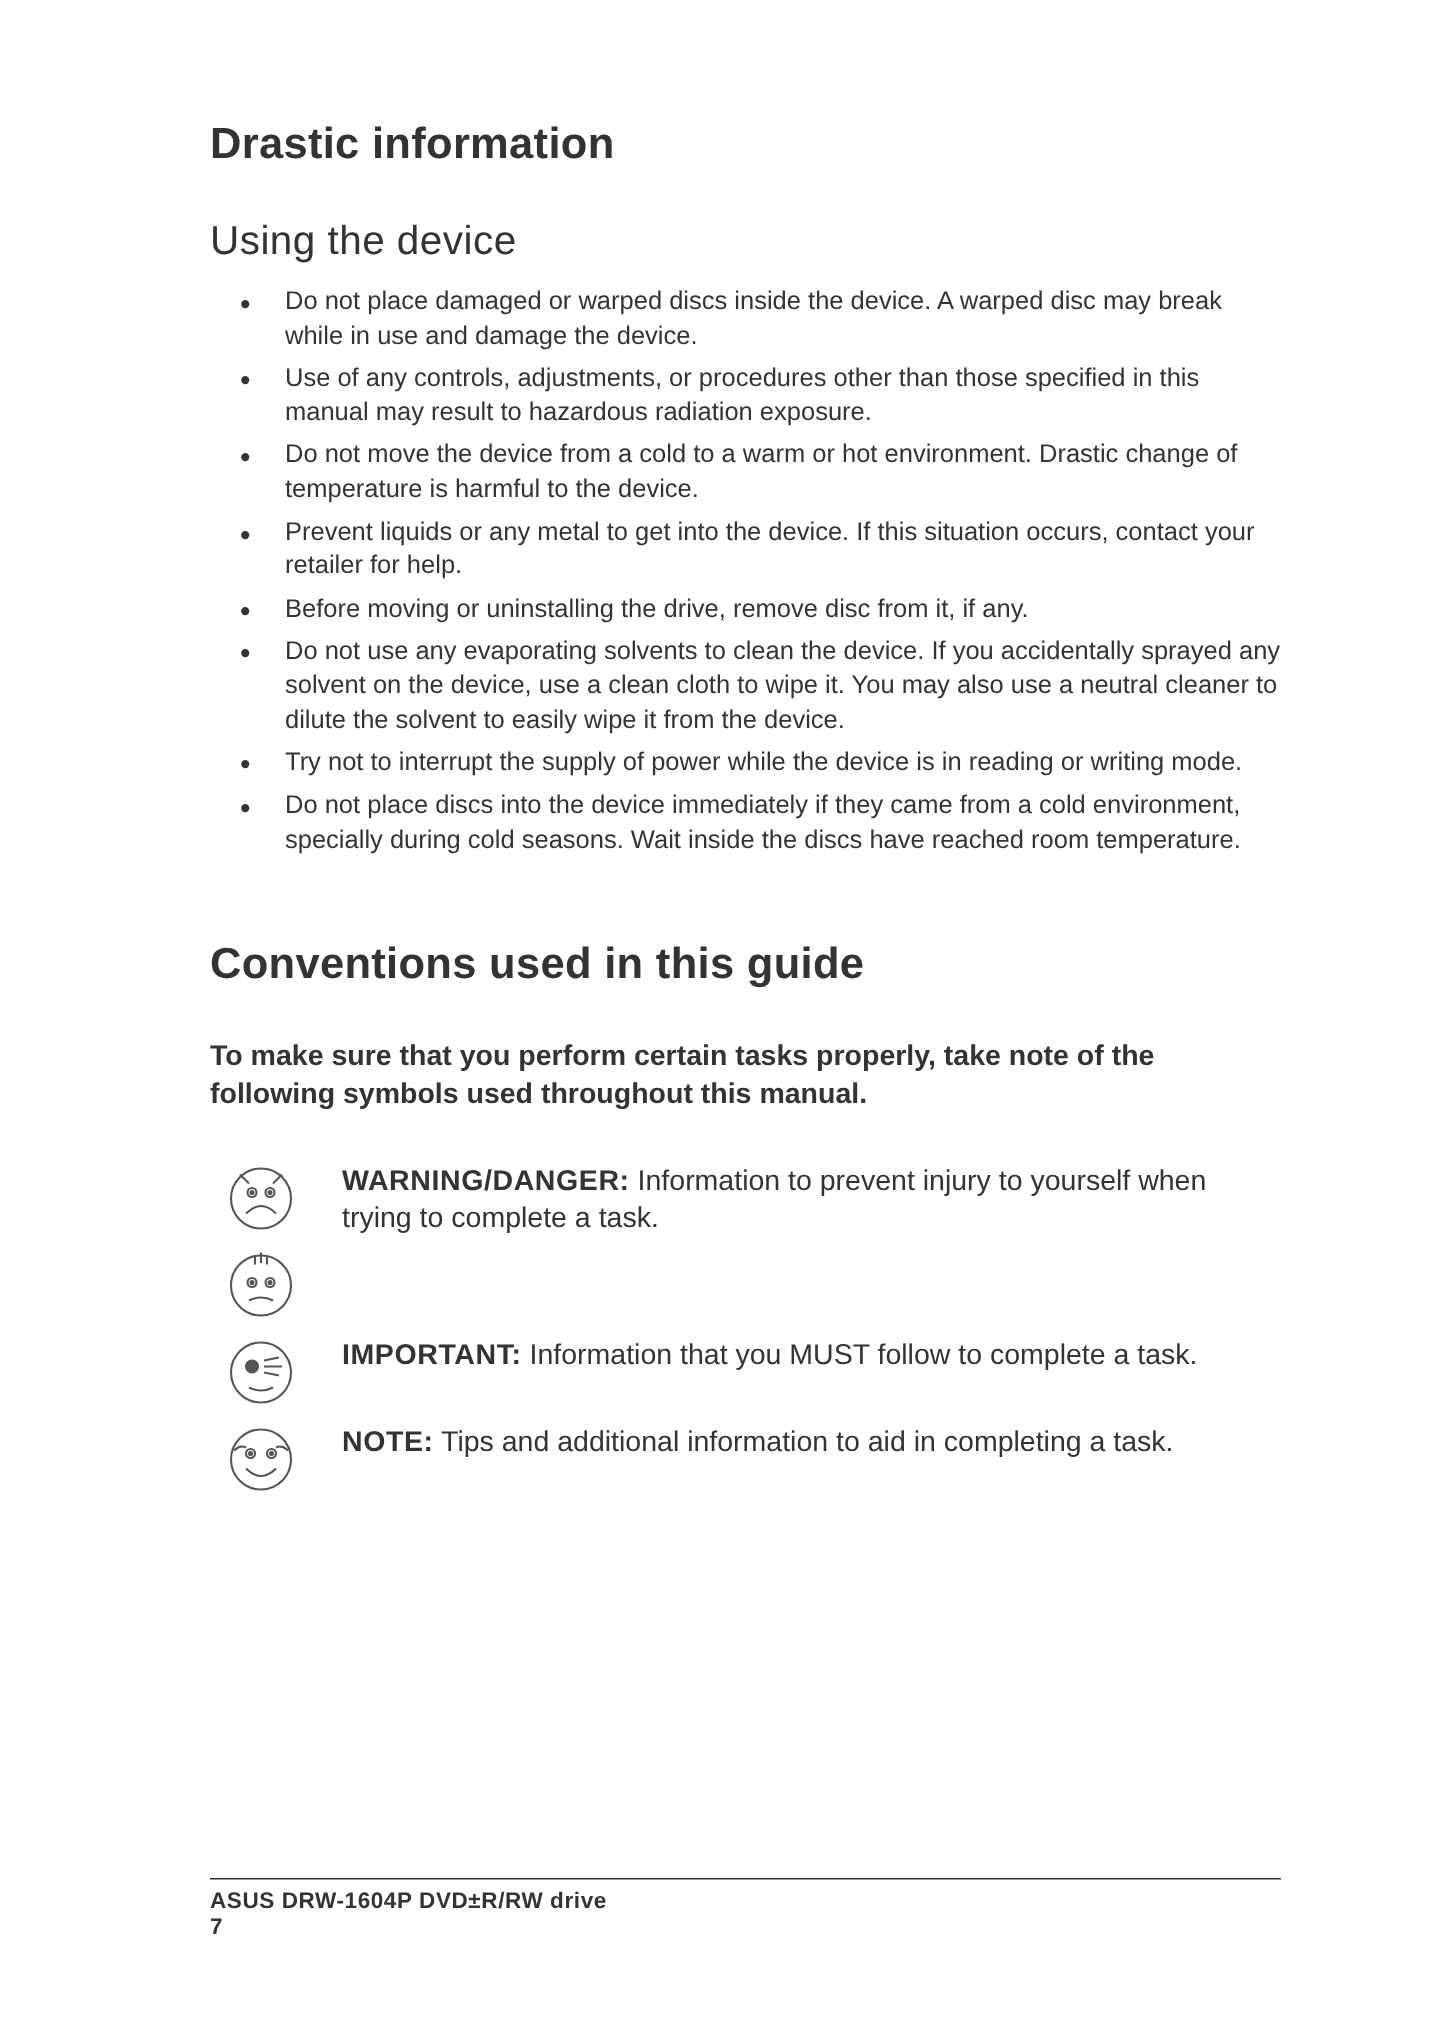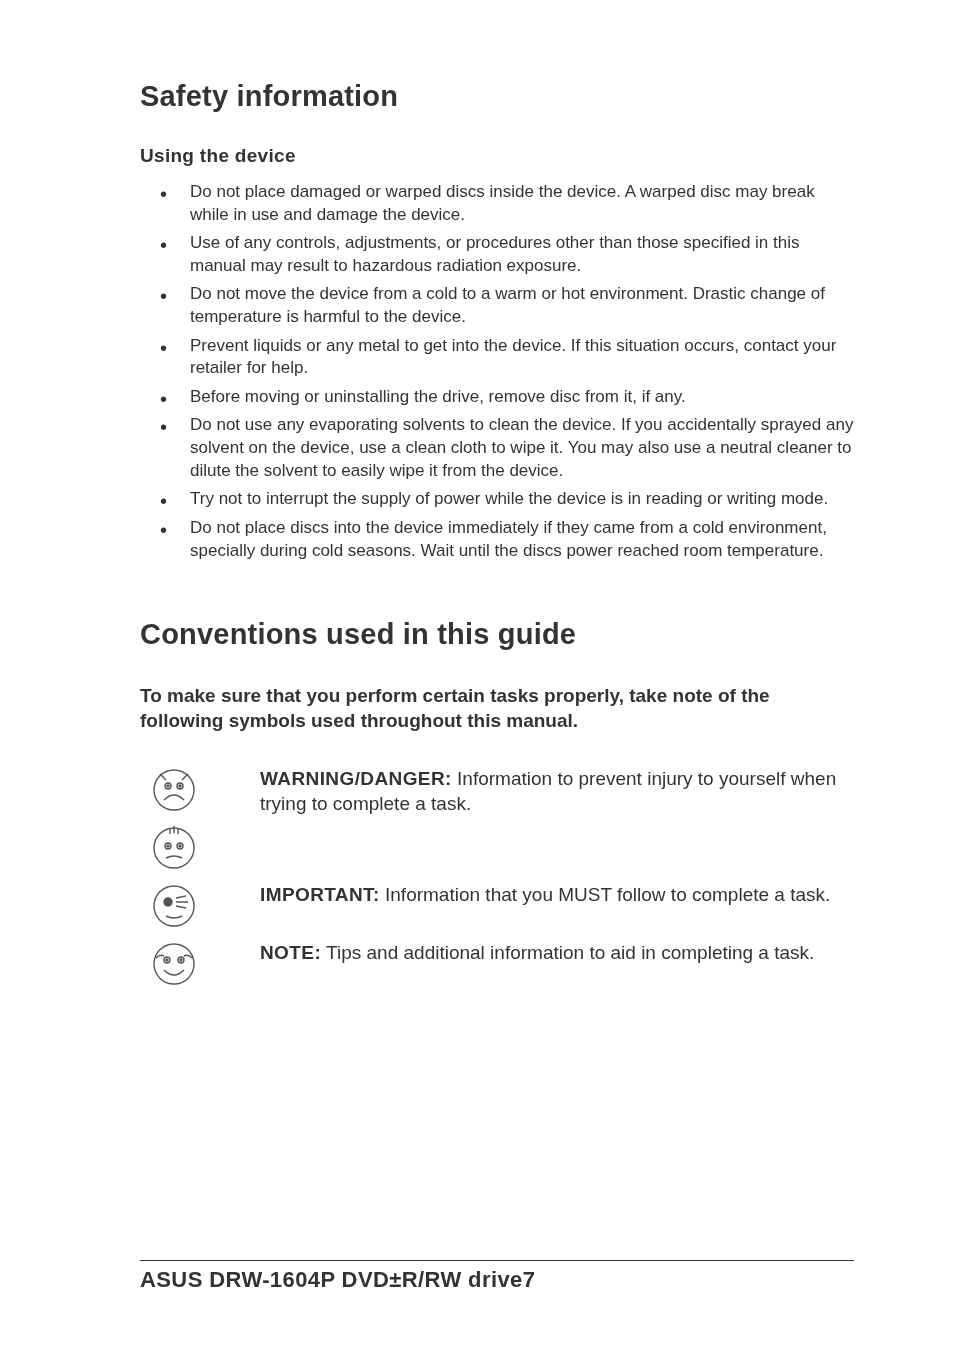--- a/index.html
+++ b/index.html
@@ -13,22 +13,22 @@
   }
   h1 {
     font-size: 29px;
     font-weight: 700;
     color: #333;
     margin-bottom: 32px;
     font-family: Verdana, Geneva, sans-serif;
     letter-spacing: 0.2px;
   }
   h2.subhead {
-    font-size: 19px;
-    font-weight: 700;
+    font-size: 27px;
+    font-weight: 400;
     color: #333;
     margin-bottom: 14px;
     letter-spacing: 0.3px;
   }
   ul.bullets {
     list-style: none;
     padding-left: 20px;
     margin-bottom: 56px;
   }
   ul.bullets li {
@@ -70,58 +70,58 @@
     align-items: center;
     justify-content: center;
   }
   .conv-icon svg { width: 48px; height: 48px; stroke: #555; fill: none; stroke-width: 1.4; }
   .conv-text {
     flex: 1;
     font-size: 19px;
     line-height: 1.33;
     color: #333;
     padding-top: 2px;
-    margin-left: 32px;
   }
   .conv-text .label { font-weight: 700; letter-spacing: 0.4px; }
   .footer {
     position: absolute;
     left: 140px;
     right: 100px;
     bottom: 58px;
   }
   .footer-line {
     border: none;
     border-top: 1.5px solid #333;
     margin-bottom: 6px;
   }
   .footer-row {
     display: flex;
-    font-size: 22px;
+    font-size: 15px;
     font-weight: 700;
     color: #333;
     letter-spacing: 0.4px;
+    flex-direction: column;
   }
 </style>
 </head>
 <body>
 
-<h1>Safety information</h1>
+<h1>Drastic information</h1>
 
 <h2 class="subhead">Using the device</h2>
 
 <ul class="bullets">
   <li>Do not place damaged or warped discs inside the device. A warped disc may break while in use and damage the device.</li>
   <li>Use  of any controls, adjustments, or procedures other than those specified in this manual may result to hazardous radiation exposure.</li>
   <li>Do not move the device from a cold to a warm or hot environment. Drastic change of temperature is harmful to the device.</li>
   <li>Prevent liquids or any metal to get into the device. If this situation occurs, contact your retailer for help.</li>
   <li>Before moving or uninstalling the drive, remove disc from it, if any.</li>
   <li>Do not use any evaporating solvents to clean the device. If you accidentally sprayed any solvent on the device, use a clean cloth to wipe it. You may also use a neutral cleaner to dilute the solvent to easily wipe it from the device.</li>
   <li>Try not to interrupt the supply of power while the device is in reading or writing mode.</li>
-  <li>Do not place discs into the device immediately if they came from a cold environment, specially during cold seasons. Wait until the discs power reached room temperature.</li>
+  <li>Do not place discs into the device immediately if they came from a cold environment, specially during cold seasons. Wait inside the discs have reached room temperature.</li>
 </ul>
 
 <h1>Conventions used in this guide</h1>
 
 <p class="intro">To make sure that you perform certain tasks properly, take note of the following symbols used throughout this manual.</p>
 
 <div class="conv-list">
 
   <div class="conv-row">
     <div class="conv-icon">

